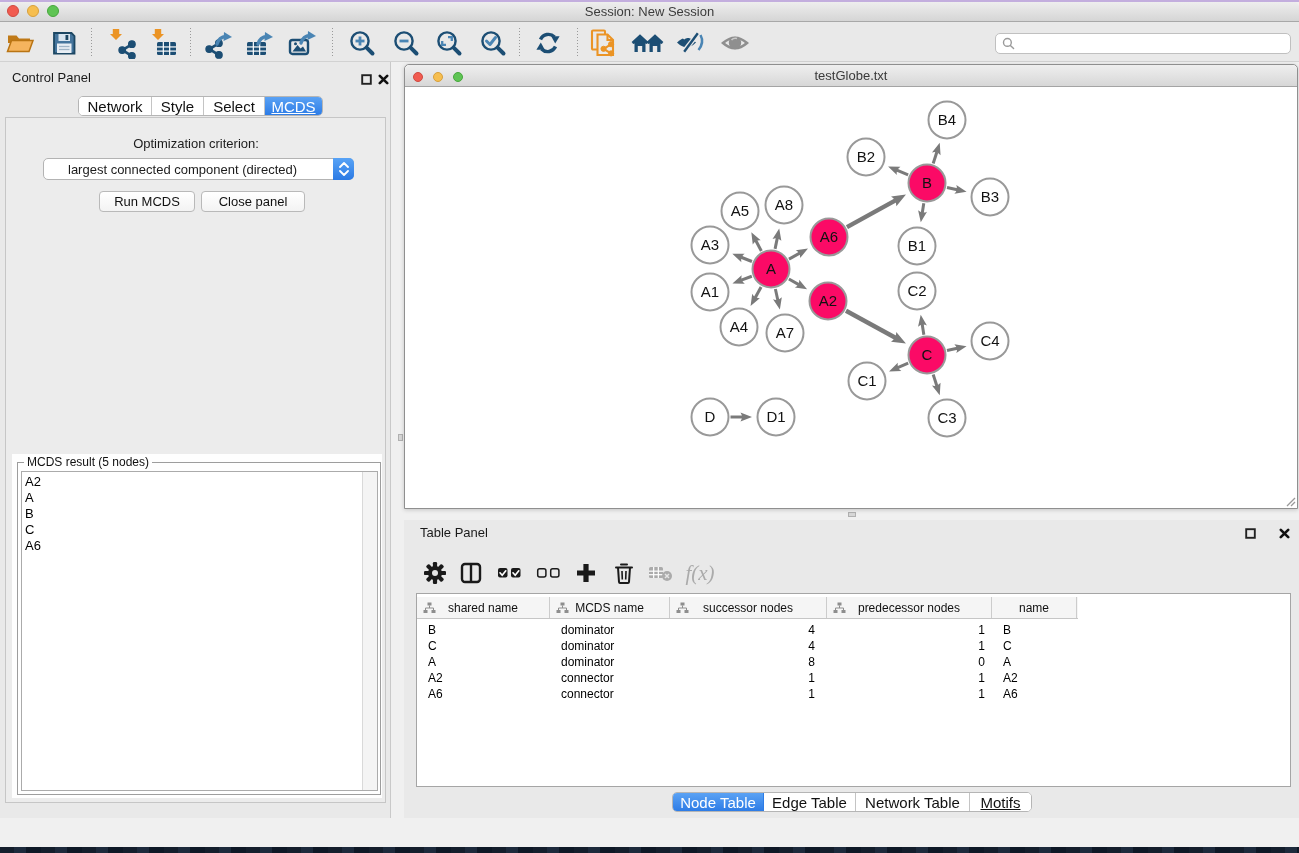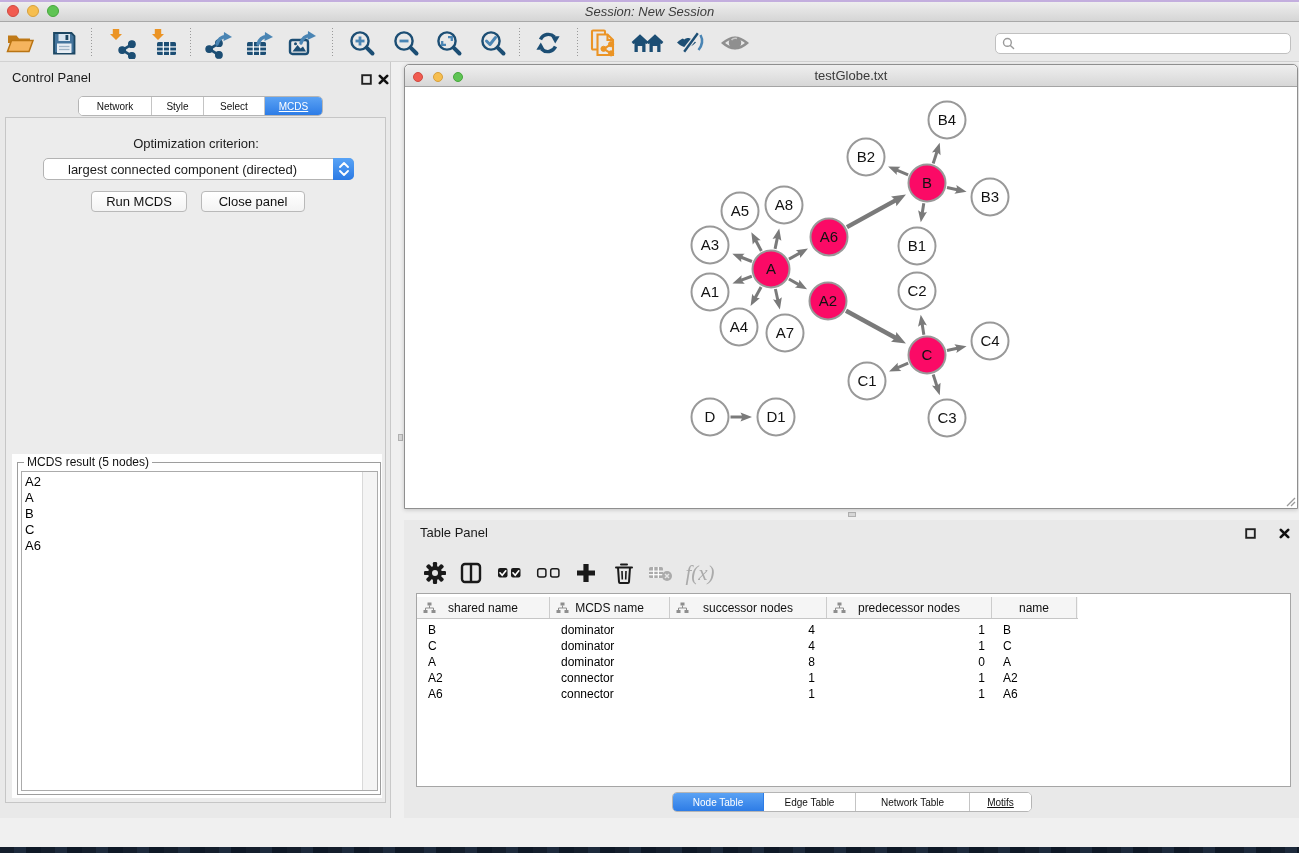--- a/index.html
+++ b/index.html
@@ -15,21 +15,21 @@
   #desktop-top{left:0;top:0;width:1299px;height:2px;background:#c3aede;}
   #desktop-bottom{left:0;top:847px;width:1299px;height:6px;
     background:repeating-linear-gradient(90deg,#141e2c 0 14px,#1d2a3c 14px 26px,#0e1826 26px 41px);}
 
   
   #main-titlebar{left:0;top:2px;width:1299px;height:20px;
     background:linear-gradient(#eeeeee,#d5d5d5);
     border-bottom:1px solid #a8a8a8;border-radius:5px 5px 0 0;}
   .traffic{border-radius:50%;}
   #main-title{left:0;top:2px;width:1299px;height:20px;line-height:20px;text-align:center;
-    font-size:13px;color:#3c3c3c;font-style:italic;}
+    font-size:13px;color:#3c3c3c;}
 
   
   #toolbar{left:0;top:22px;width:1299px;height:40px;background:#e9e9e9;
     border-bottom:1px solid #d2d2d2;}
   .tbtn{position:absolute;top:29px;width:32px;height:28px;display:flex;align-items:center;justify-content:center;}
   .tsep{position:absolute;top:28px;width:1px;height:29px;
     background-image:repeating-linear-gradient(#9a9a9a 0 1px,transparent 1px 3px);}
   #search-box{left:995px;top:33px;width:296px;height:21px;background:#fff;
     border:1px solid #c0c0c0;border-radius:5px;display:flex;align-items:center;padding-left:6px;}
   #search-input{border:none;outline:none;flex:1;font-size:12px;height:17px;
@@ -39,36 +39,36 @@
   #control-panel{left:0;top:62px;width:391px;height:756px;background:#e9e9e9;
     border-right:1px solid #c9c9c9;}
   #cp-title{left:12px;top:70px;font-size:13px;color:#1a1a1a;}
   .win-ctl{position:absolute;width:12px;height:12px;display:flex;align-items:center;justify-content:center;}
   #cp-pane{left:5px;top:117px;width:381px;height:686px;background:#ececec;border:1px solid #c6c6c6;}
 
   
   .seg{position:absolute;display:flex;height:20px;border:1px solid #b5b5b5;border-radius:5px;
     background:#fff;overflow:hidden;}
   .seg .tab{height:100%;display:flex;align-items:center;justify-content:center;
-    font-size:10px;color:#111;background:#fff;border-right:1px solid #c4c4c4;cursor:default;}
+    font-size:15px;color:#111;background:#fff;border-right:1px solid #c4c4c4;cursor:default;}
   .seg .tab:last-child{border-right:none;text-decoration:underline;}
   .seg .tab.sel{background:linear-gradient(#5aa2f4,#2d7ce6);color:#fff;border-right-color:#2d7ce6;}
 
   #opt-label{left:6px;top:136px;width:380px;text-align:center;font-size:13px;}
   #criterion{left:43px;top:158px;width:311px;height:22px;background:#fff;
     border:1px solid #b3b3b3;border-radius:5px;display:flex;align-items:center;}
   #criterion-text{flex:1;font-size:13px;padding-left:24px;white-space:nowrap;overflow:hidden;}
   #criterion-spin{width:21px;height:22px;margin-right:-1px;border-radius:0 5px 5px 0;
     background:linear-gradient(#58a3f6,#2b7ae4);display:flex;flex-direction:column;
     align-items:center;justify-content:center;gap:2px;}
   .pbtn{position:absolute;height:21px;background:linear-gradient(#ffffff,#f3f3f3);
     border:1px solid #b9b9b9;border-radius:4px;font-size:13px;color:#111;
     display:flex;align-items:center;justify-content:center;
     font-family:"Liberation Sans",sans-serif;}
-  #run-btn{left:91px;top:191px;width:96px;}
+  #run-btn{left:99px;top:191px;width:96px;}
   #close-btn{left:201px;top:191px;width:104px;}
 
   #result-panel{left:12px;top:454px;width:370px;height:344px;background:#fefefe;}
   #result-group{left:17px;top:462px;width:364px;height:333px;border:1px solid #9d9d9d;}
   #result-legend{left:24px;top:455px;background:#fefefe;padding:0 3px;font-size:12px;color:#111;}
   #result-list{left:21px;top:471px;width:357px;height:320px;background:#fff;
     border:1px solid #ababab;overflow:hidden;}
   #result-items{position:absolute;left:3px;top:2px;font-size:13px;line-height:16px;color:#000;}
   #result-scroll{position:absolute;right:0;top:0;width:15px;height:100%;
     background:#f4f4f4;border-left:1px solid #d9d9d9;}

